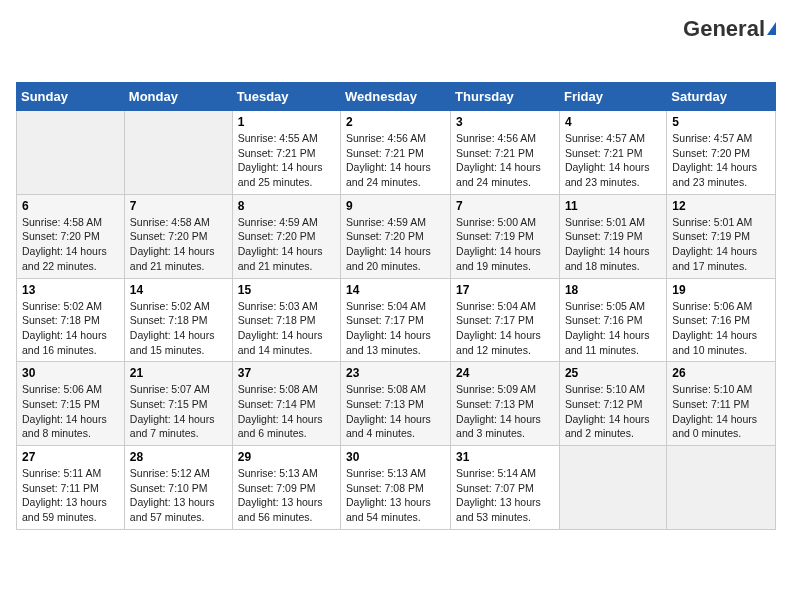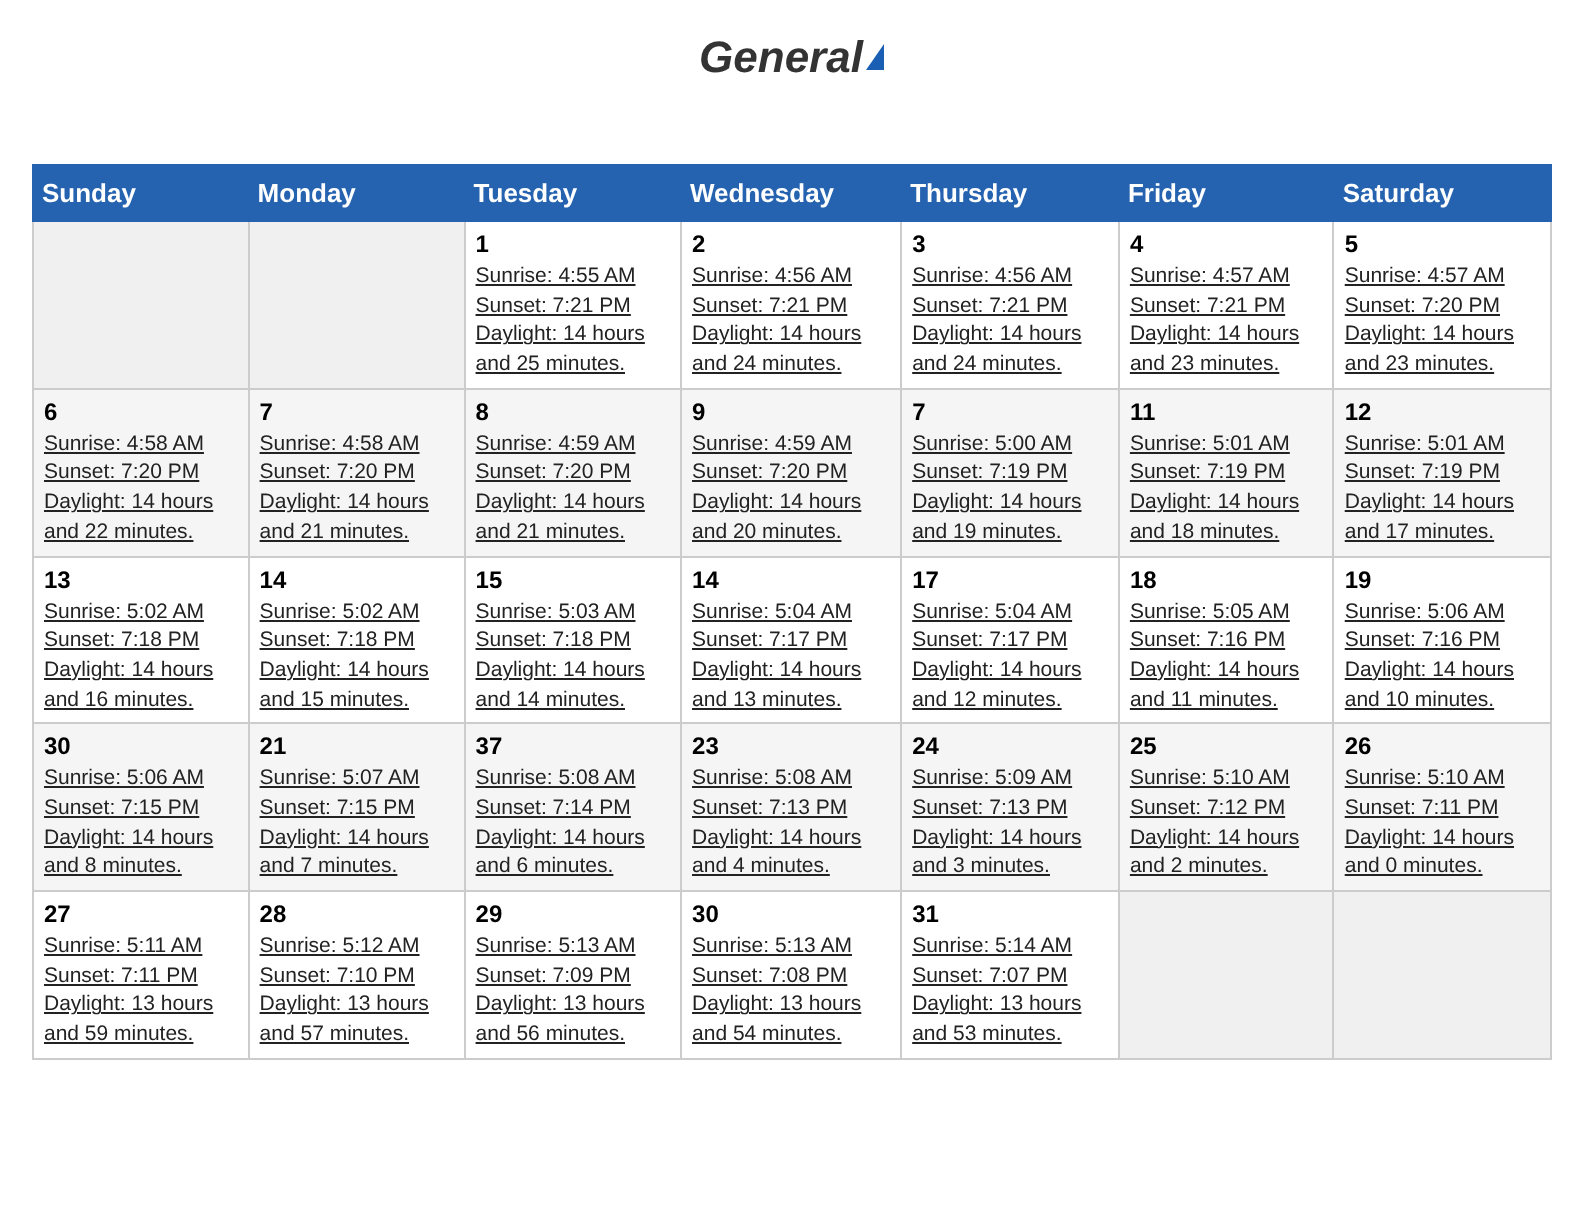--- a/index.html
+++ b/index.html
@@ -5,24 +5,23 @@
     * { box-sizing: border-box; margin: 0; padding: 0; }
     body {
       font-family: Arial, sans-serif;
       background: #fff;
       width: 792px;
       min-height: 612px;
       padding: 16px;
     }
     .header {
       display: flex;
-      justify-content: center;
+      justify-content: flex-end;
       align-items: flex-start;
       margin-bottom: 10px;
-      font-style: italic;
     }
     .logo {
       display: flex;
       flex-direction: column;
       align-items: flex-start;
     }
     .logo-line {
       display: flex;
       align-items: center;
     }
@@ -69,21 +68,20 @@
     .day-num {
       font-weight: bold;
       font-size: 12px;
       display: block;
       margin-bottom: 2px;
     }
     .day-info {
       font-size: 10.5px;
       color: #222;
       line-height: 1.4;
-      text-decoration: underline;
     }
     .empty-cell {
       background-color: #f0f0f0 !important;
     }
   </style>
 </head>
 <body>
 
 <div class="header">
   <div class="logo">

